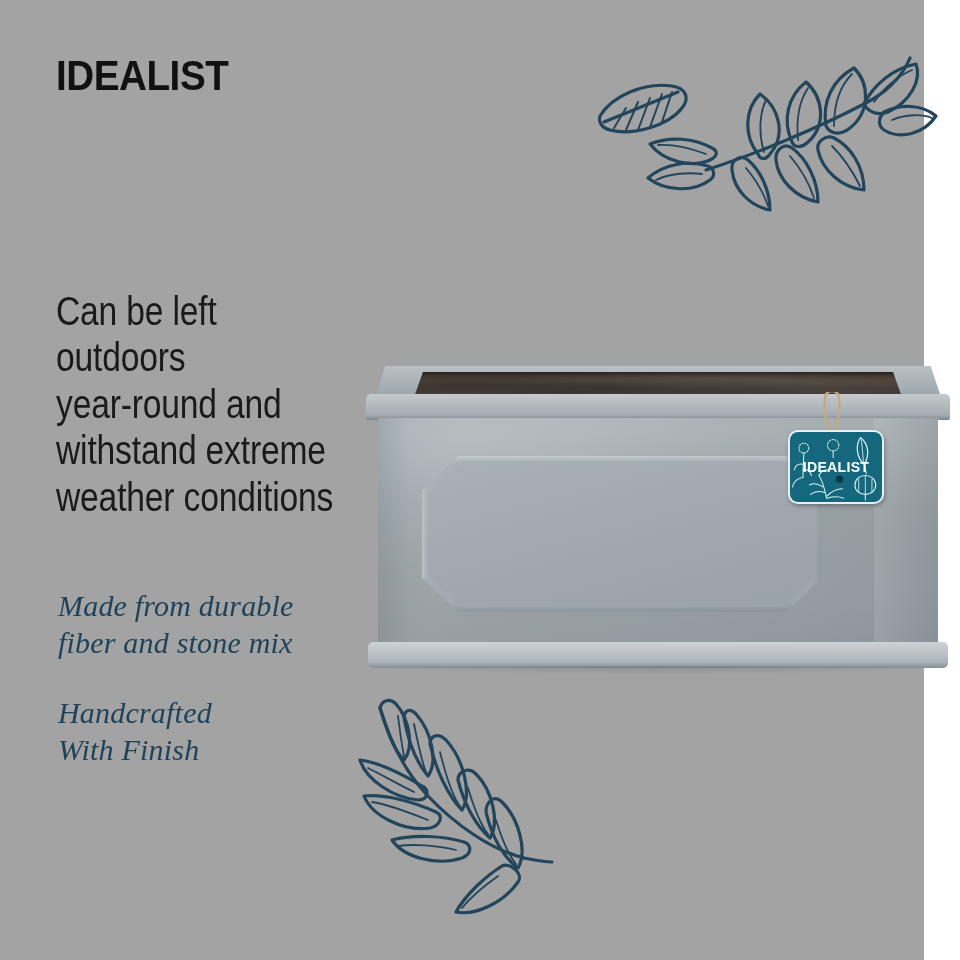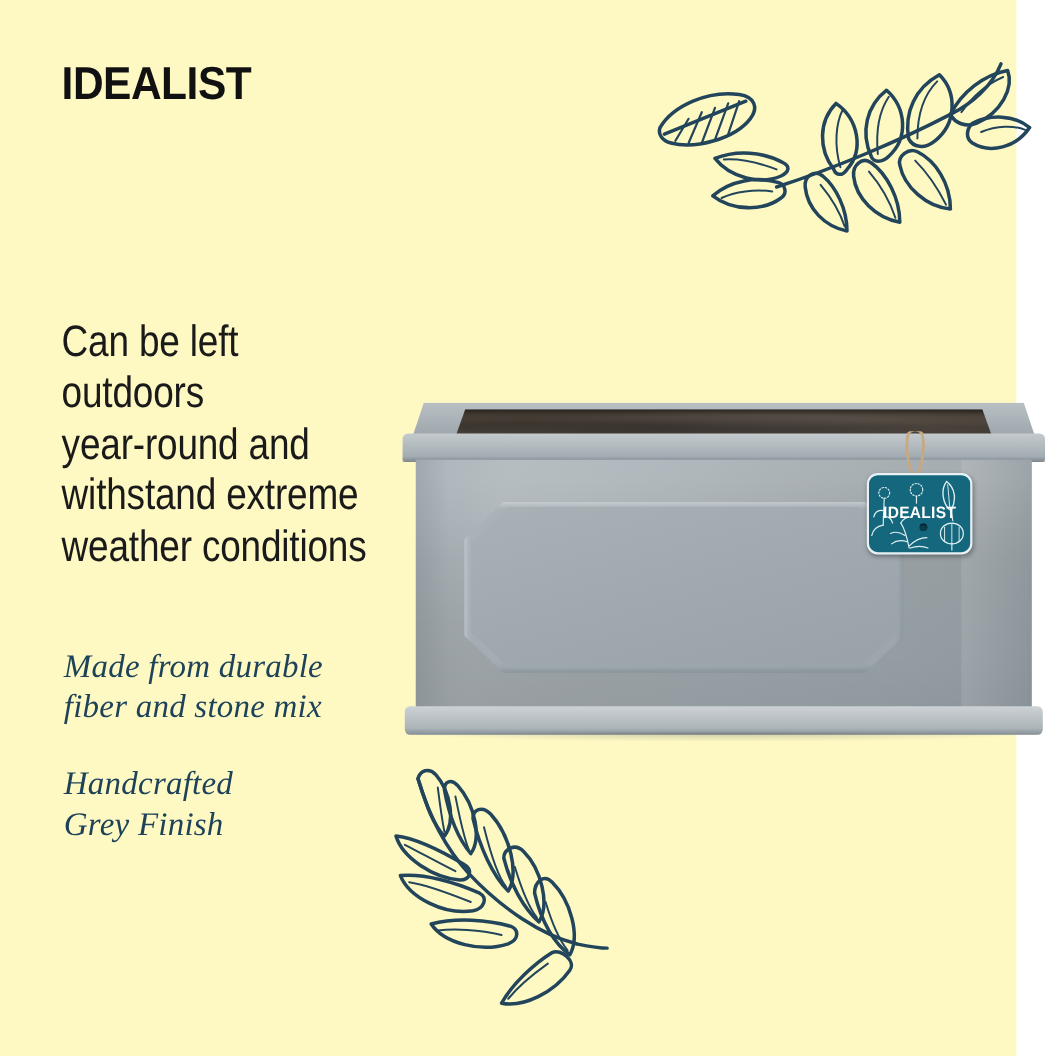--- a/index.html
+++ b/index.html
@@ -7,21 +7,21 @@
   html, body {
     width:960px; height:960px;
     background:#ffffff;
     font-family:"Liberation Sans", sans-serif;
     overflow:hidden;
   }
 
   #stage {
     position:relative;
     width:924px; height:960px;
-    background:#fef9c3;
+    background:#a3a3a3;
   }
 
   
   .brand-logo {
     position:absolute;
     left:56px; top:52px;
     font-family:"Liberation Sans", sans-serif;
     font-weight:bold;
     font-size:42px;
     letter-spacing:-0.5px;
@@ -238,21 +238,21 @@
 
   <div class="headline">Can be left outdoors
 year-round and
 withstand extreme
 weather conditions</div>
 
   <div class="features">
     <div class="feature">Made from durable
 fiber and stone mix</div>
     <div class="feature">Handcrafted
-Grey Finish</div>
+With Finish</div>
   </div>
 
   <svg class="deco" id="deco-bottom" viewBox="0 0 210 235">
     <g fill="none" stroke="#22455c" stroke-width="3.2" stroke-linecap="round" stroke-linejoin="round">
 
       <path d="M172 168 C140 160, 104 136, 74 104 C54 82, 38 52, 28 18"></path>
 
       <path d="M28 18 C34 36, 40 58, 52 70 C62 58, 58 30, 44 14 C38 8, 30 10, 28 18 Z"></path>
       <path d="M46 26 C48 42, 50 56, 52 66" stroke-width="1.8"></path>
       <path d="M52 28 C56 50, 64 72, 76 86 C86 72, 80 42, 64 24 C58 18, 52 20, 52 28 Z"></path>

